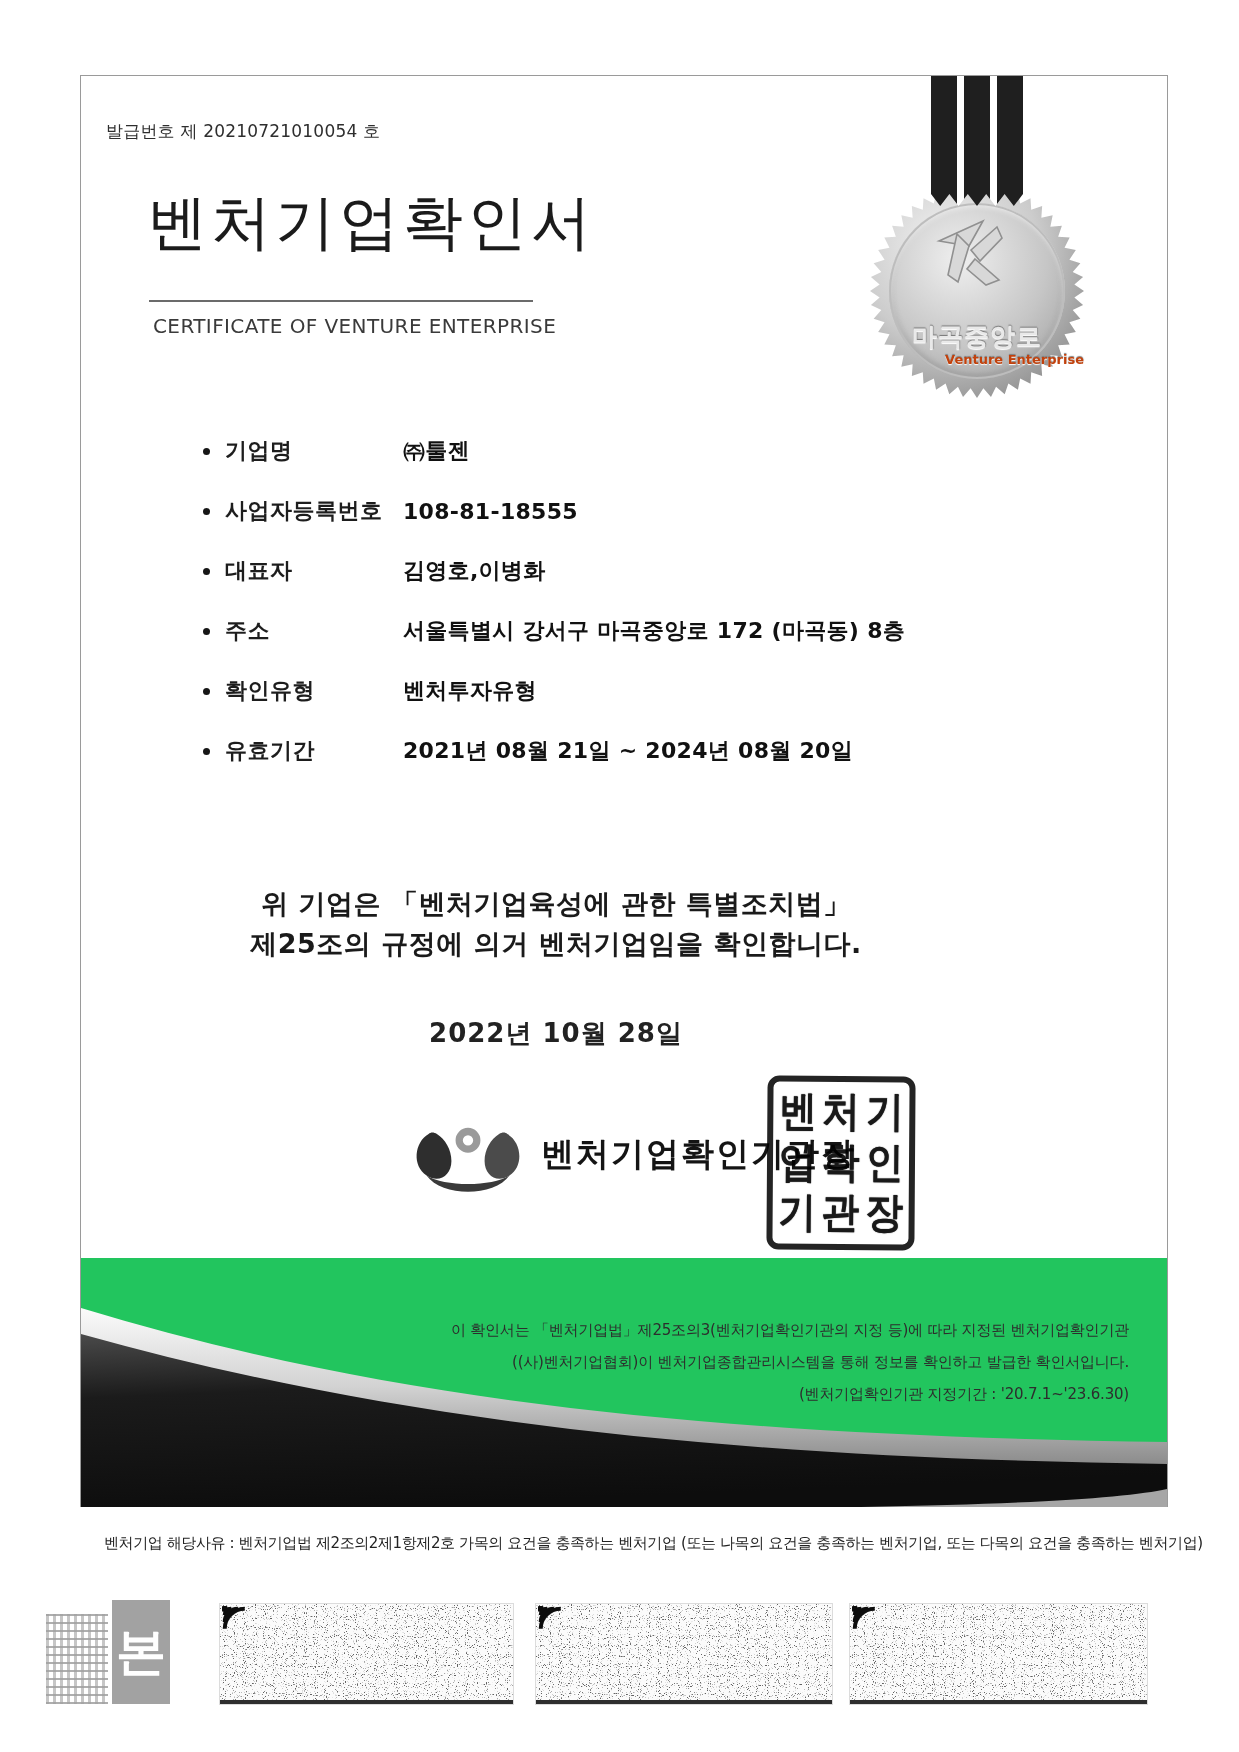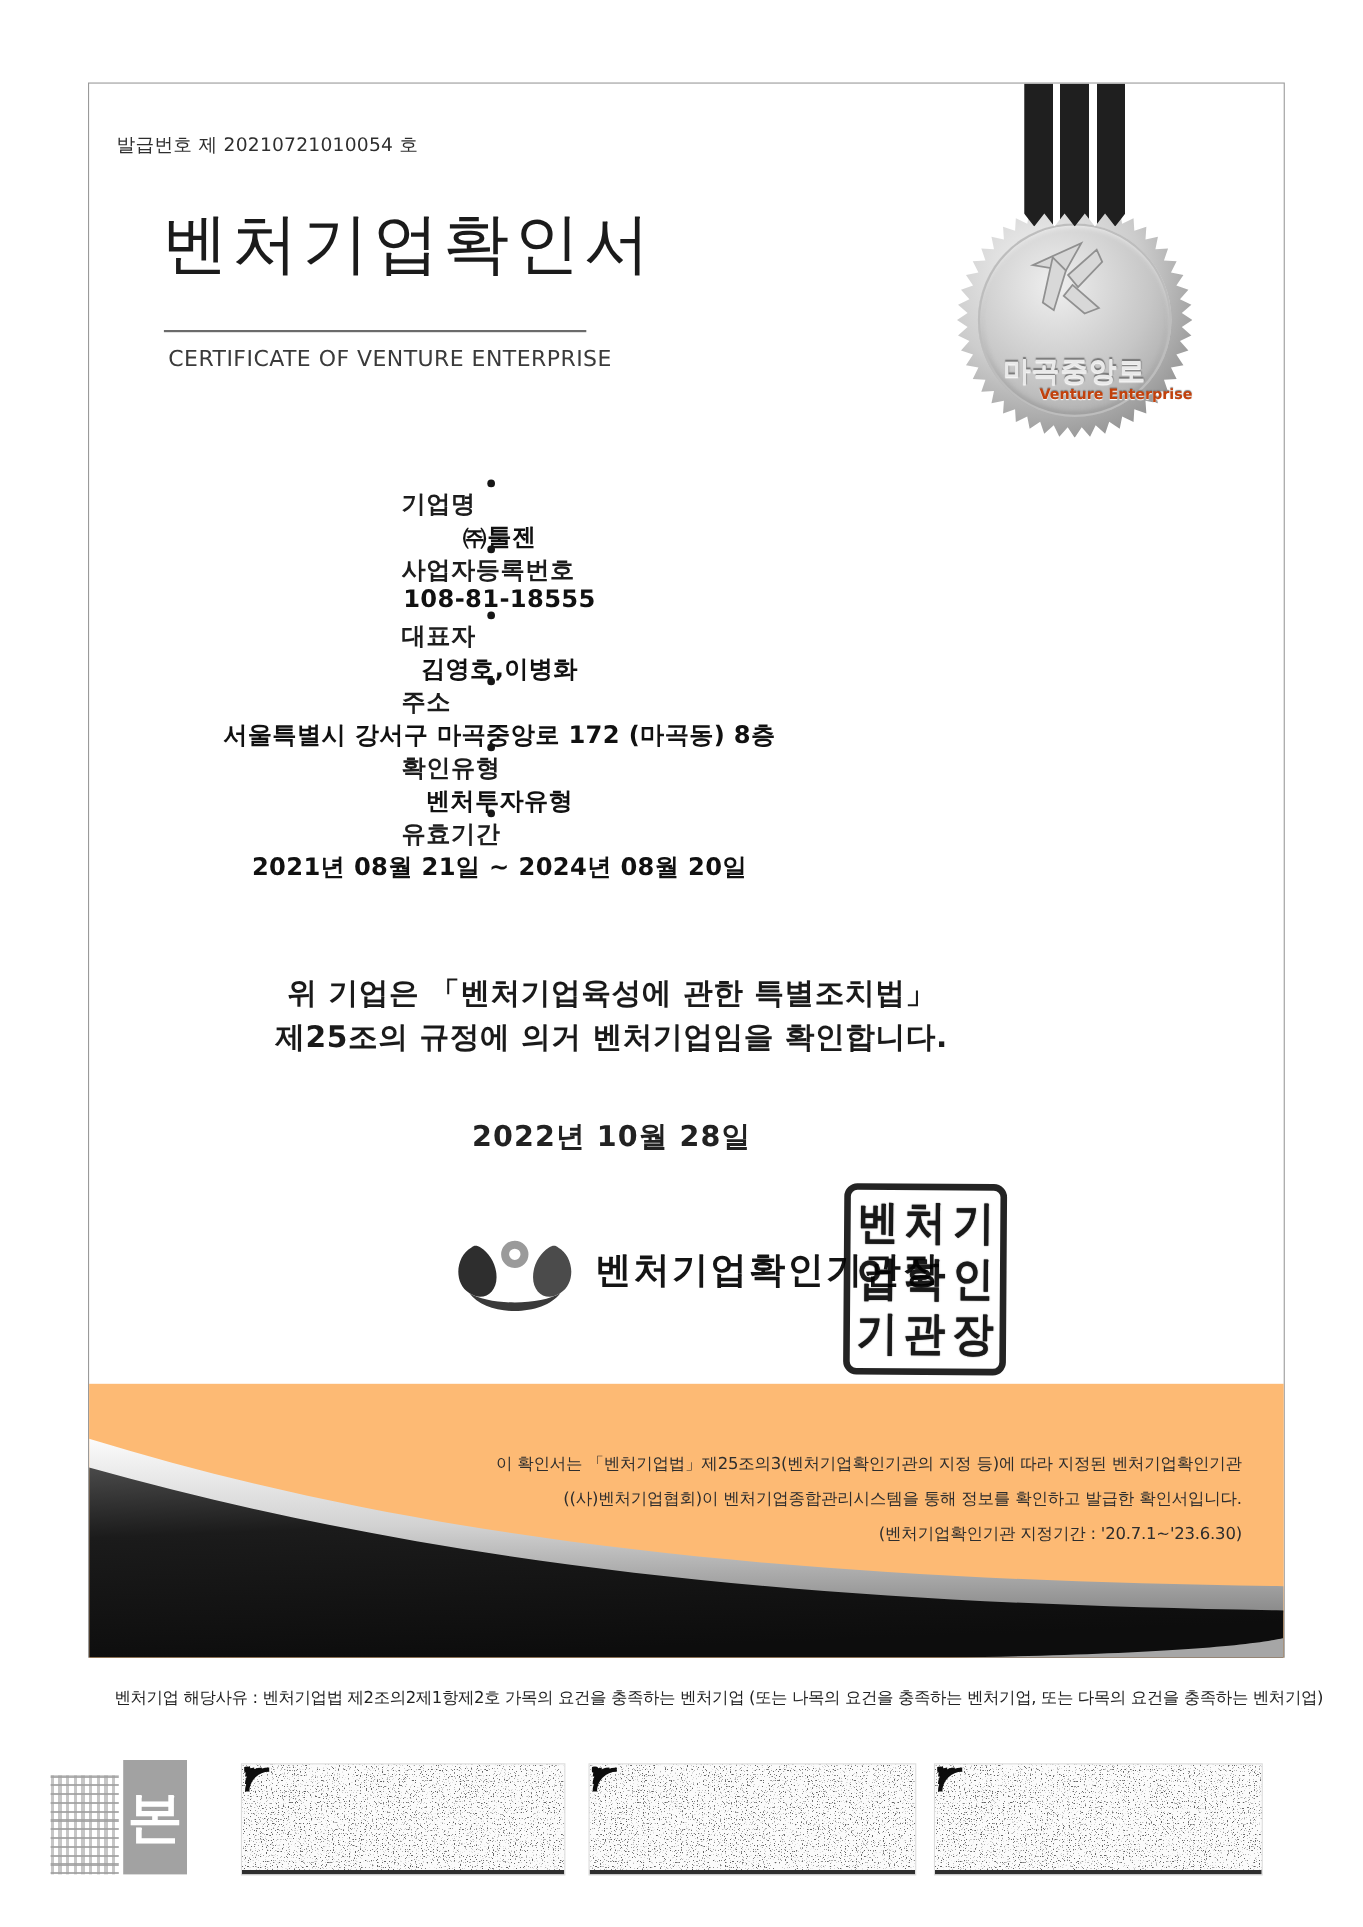--- a/index.html
+++ b/index.html
@@ -28,21 +28,21 @@
   .medal-k { position:absolute; left:846px; top:138px; width:100px; height:74px; z-index:5; }
   .medal-kr { position:absolute; left:789px; top:244px; width:214px; text-align:center; z-index:5;
               font-size:25px; font-weight:700; color:#e9e9e9; letter-spacing:1px;
               text-shadow:0 1px 1px #ffffff, 0 -1px 1px #777777, 1px 0 1px #8d8d8d; }
   .medal-en { position:absolute; left:789px; top:276px; width:214px; text-align:right; z-index:5;
               font-size:13px; font-weight:600; color:#c2410c;
               text-shadow:0 1px 1px #ffffff, 0 -1px 1px #7d7d7d; }
 
   
   .fields { position:absolute; left:122px; top:360px; }
-  .field-row { display:flex; align-items:center; height:30px; margin-bottom:30px;flex-direction:column; }
+  .field-row { display:flex; align-items:center; height:30px; margin-bottom:30px; }
   .bullet { width:7px; height:7px; border-radius:50%; background:#161616; margin-right:15px; flex:none; }
   .f-label { width:178px; font-size:22px; font-weight:700; color:#1d1d1d; flex:none; letter-spacing:0.5px; }
   .f-value { font-size:22px; font-weight:700; color:#111111; letter-spacing:0.3px; white-space:nowrap; }
 
   
   .statement { position:absolute; left:58px; top:808px; width:834px; text-align:center;
                font-size:27px; font-weight:700; color:#1a1a1a; line-height:40px; letter-spacing:0.5px; }
   .issue-date { position:absolute; left:58px; top:940px; width:834px; text-align:center;
                 font-size:26px; font-weight:600; color:#222222; letter-spacing:1px; }
 
@@ -52,21 +52,21 @@
                  letter-spacing:2px; z-index:1; white-space:nowrap; }
   .stamp { position:absolute; left:686px; top:1000px; width:148px; height:174px; z-index:2;
            border:6px solid #242424; border-radius:12px; mix-blend-mode:multiply;
            display:grid; grid-template-columns:repeat(3,1fr); grid-template-rows:repeat(3,1fr);
            padding:5px 3px; transform:rotate(0.4deg); background:rgba(255,255,255,0.06); }
   .stamp span { display:flex; align-items:center; justify-content:center;
                 font-family:"DejaVu Serif", serif; font-size:37px; font-weight:700; color:#191919;
                 transform:scale(1.02,1.12); text-shadow:0 0 1px #2c2c2c; }
 
   
-  .wave { position:absolute; left:0; top:1182px; width:100%; height:249px; overflow:hidden; background:#fdba74; }
+  .wave { position:absolute; left:0; top:1182px; width:100%; height:249px; overflow:hidden; background:#22c55e; }
   .wave svg.band { position:absolute; inset:0; width:100%; height:100%; }
   .wave-note { position:absolute; right:38px; top:56px; text-align:right; z-index:3;
                font-size:15px; color:#2d2d2d; line-height:32px; letter-spacing:-0.2px; }
 
   
   .reason { position:absolute; left:104px; top:1534px; width:1100px; font-size:15px; color:#222222;
             letter-spacing:-0.4px; white-space:nowrap; }
 
   
   .stub-pattern { position:absolute; left:46px; top:1614px; width:62px; height:90px; opacity:0.65;

